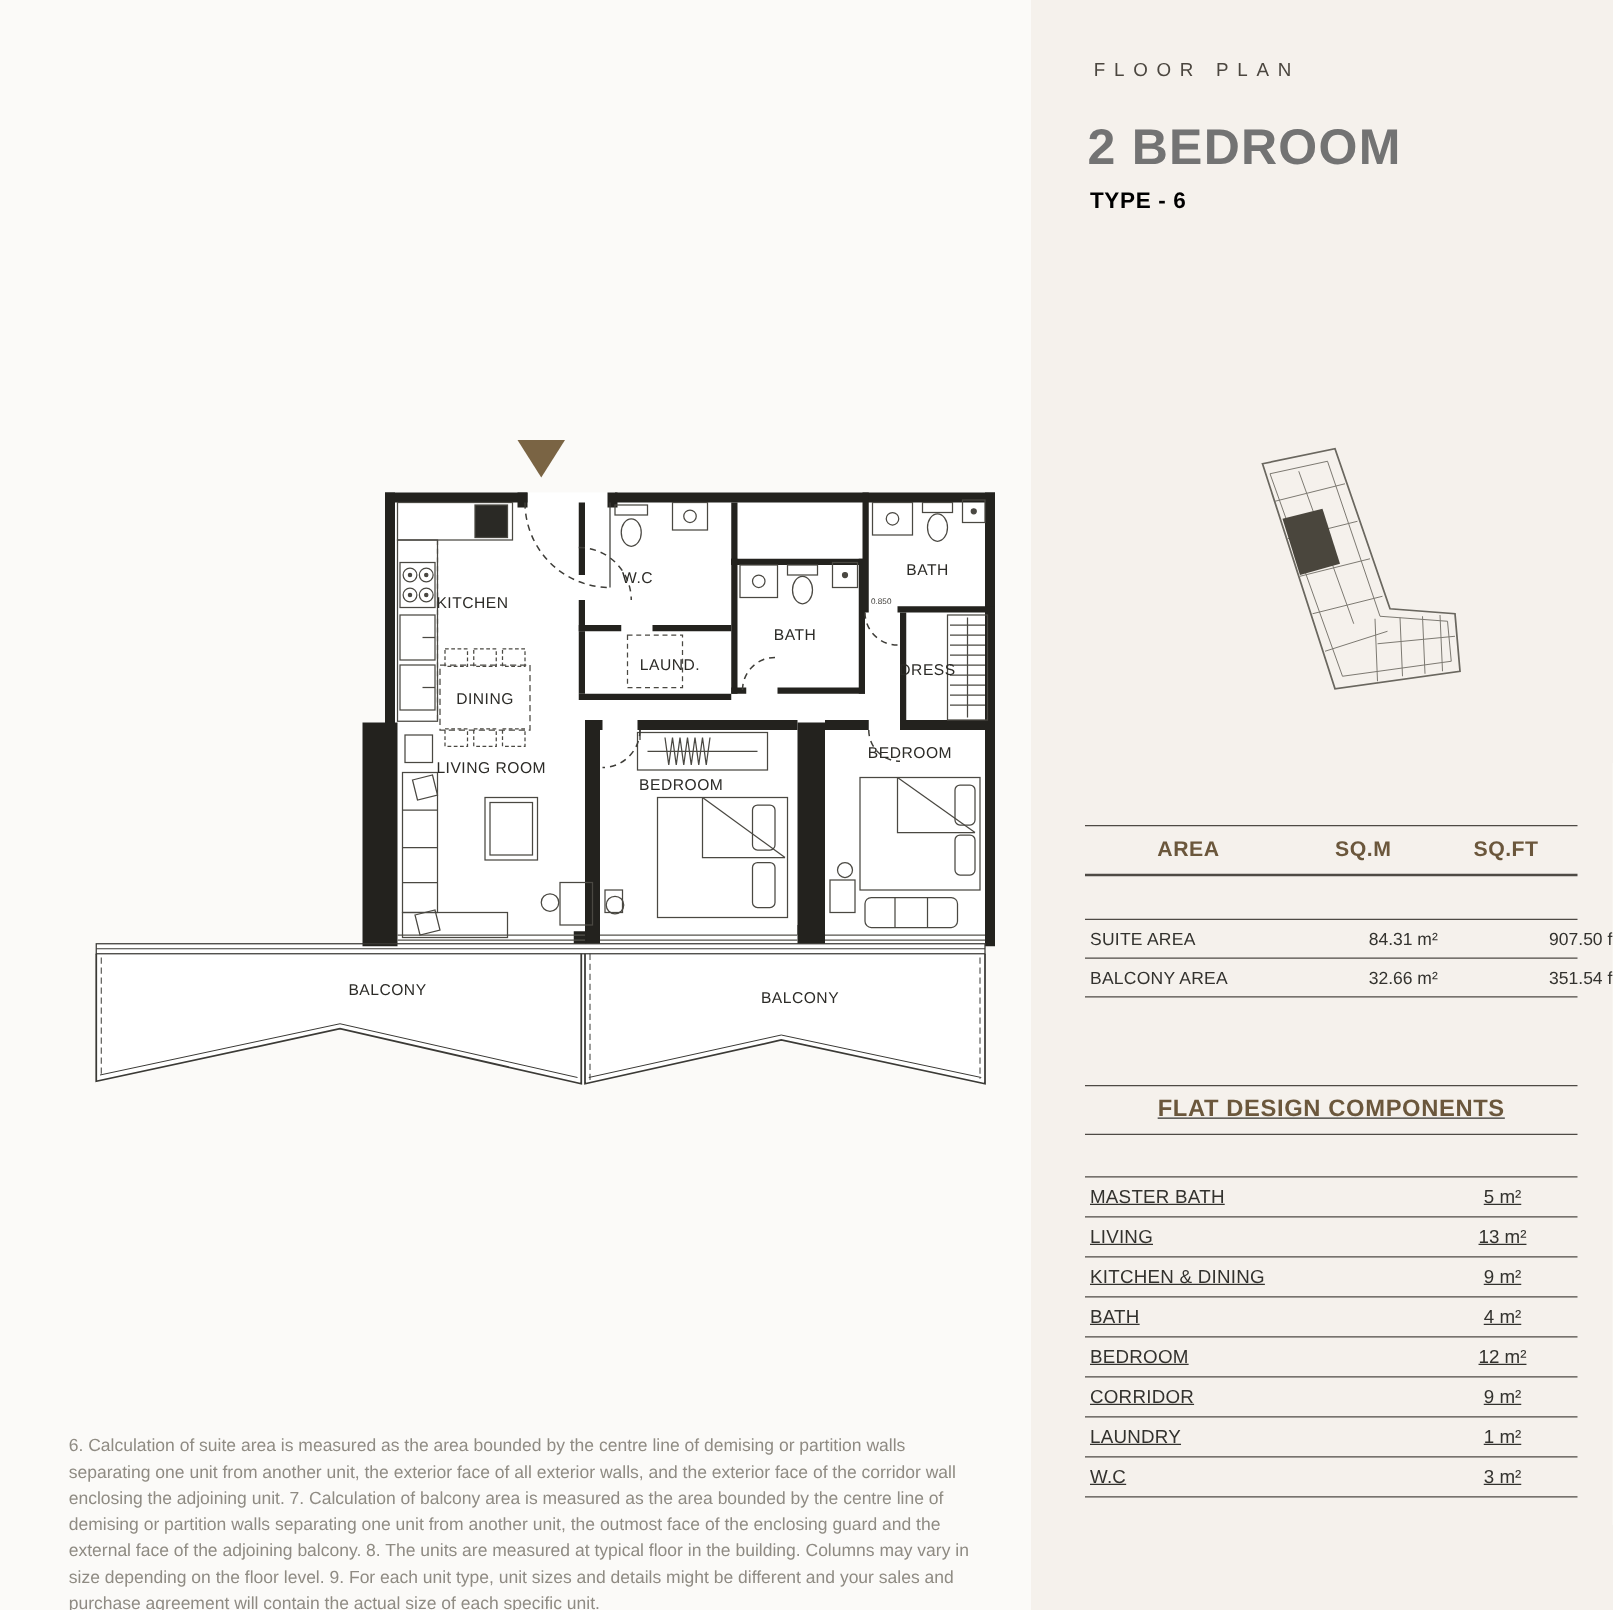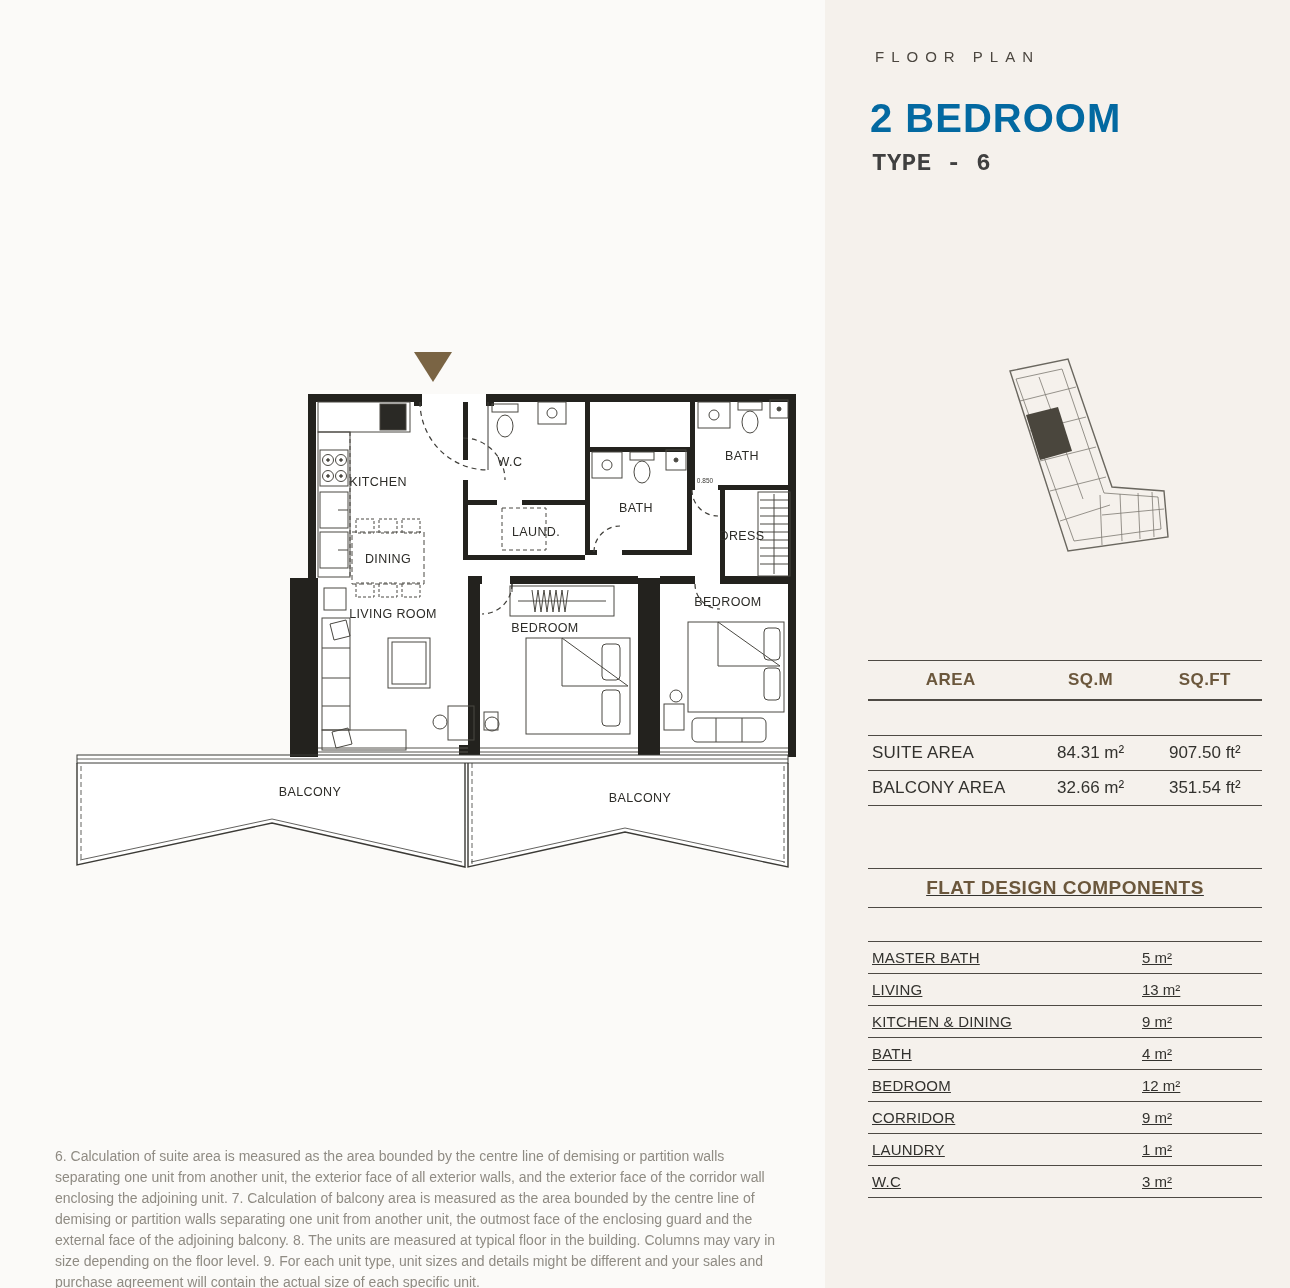--- a/index.html
+++ b/index.html
@@ -19,25 +19,25 @@
   .right-panel{
     position:absolute;left:825px;top:0;width:465px;height:1288px;
     background:#f5f1ec;
   }
   .eyebrow{
     position:absolute;left:875px;top:48px;
     font-size:15px;letter-spacing:7px;color:#4b463f;font-weight:400;
   }
   .plan-title{
     position:absolute;left:870px;top:96px;
-    font-size:40px;font-weight:bold;color:#0369a1;letter-spacing:1px;
+    font-size:40px;font-weight:bold;color:#737373;letter-spacing:1px;
   }
   .plan-subtitle{
     position:absolute;left:872px;top:150px;
-    font-size:24px;font-weight:bold;color:#404040;letter-spacing:.5px;font-family:Liberation Mono, monospace;
+    font-size:18px;font-weight:bold;color:#000000;letter-spacing:.5px;
   }
   .plan-svg{position:absolute;left:40px;top:340px;}
   .keyplan-svg{position:absolute;left:950px;top:355px;}
 
   
   .area-table{position:absolute;left:868px;top:645px;width:394px;}
   .area-head{
     display:grid;grid-template-columns:42% 29% 29%;
     border-top:1.5px solid #4e4a44;border-bottom:2px solid #4e4a44;
     padding:9px 0;
@@ -45,42 +45,42 @@
   }
   .area-head div{
     text-align:center;font-weight:bold;font-size:17px;color:#6b573c;letter-spacing:.4px;
   }
   .area-spacer{height:34px;}
   .area-rows{border-top:1.5px solid #4e4a44;}
   .area-row{
     display:grid;grid-template-columns:42% 29% 29%;
     border-bottom:1.5px solid #4e4a44;
     padding:7px 0;
-    font-size:17px;color:#33322e;
+    font-size:14px;color:#33322e;gap:32px;
   }
   .area-row .lbl{text-align:left;padding-left:4px;letter-spacing:.2px;}
   .area-row .val{text-align:center;}
 
   
   .comp-table{position:absolute;left:868px;top:868px;width:394px;text-decoration:underline;}
   .comp-title{
     border-top:1.5px solid #4e4a44;border-bottom:1.5px solid #4e4a44;
     text-align:center;padding:8px 0;
     font-size:19px;font-weight:bold;color:#6b573c;letter-spacing:.5px;
   }
   .comp-spacer{height:33px;}
   .comp-rows{border-top:1.5px solid #4e4a44;}
   .comp-row{
     display:grid;grid-template-columns:1fr 120px;
     border-bottom:1.5px solid #4e4a44;
     padding:7px 0;
     font-size:15px;color:#33322e;gap:36px;
   }
   .comp-row .lbl{text-align:left;padding-left:4px;letter-spacing:.2px;}
-  .comp-row .val{text-align:left;}
+  .comp-row .val{text-align:center;}
 
   .disclaimer{
     position:absolute;left:55px;top:1146px;width:728px;
     font-size:14px;line-height:1.5;color:#8f8b83;
   }
 
   
   svg text{font-family:"Liberation Sans",sans-serif;}
   .room-label{font-size:12.5px;fill:#2c2b27;letter-spacing:.4px;}
   .dim-label{font-size:6.5px;fill:#3a3935;}

